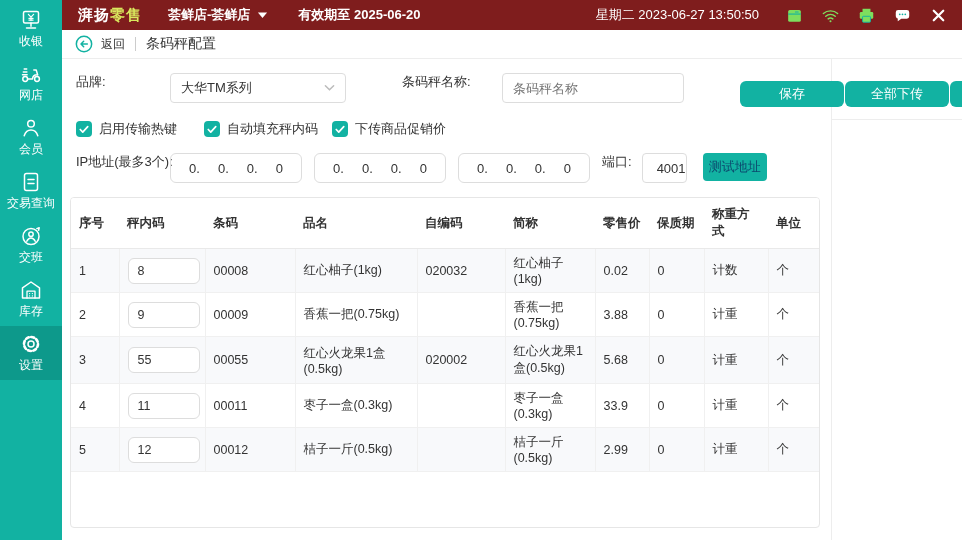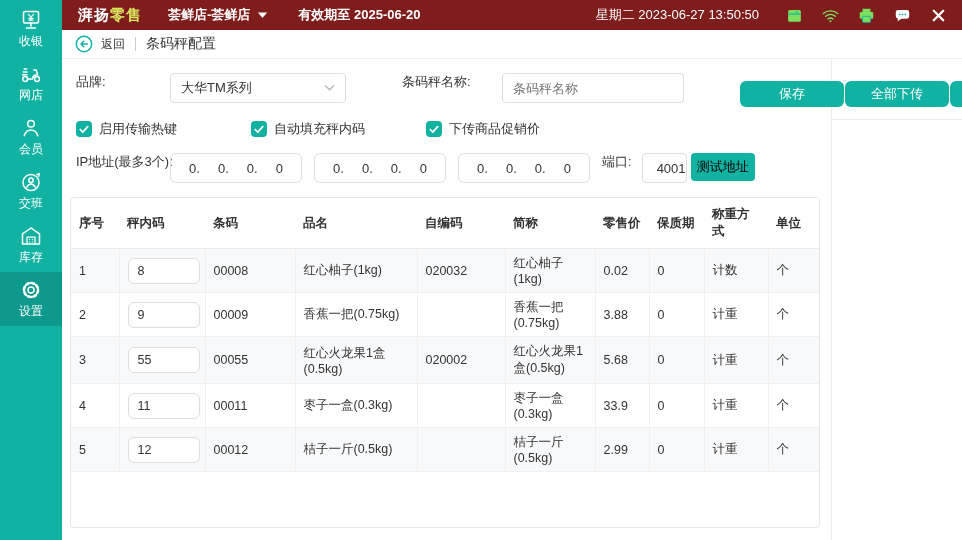--- a/index.html
+++ b/index.html
@@ -47,33 +47,33 @@
   .frow { display:flex; align-items:flex-start; font-size:13px; color:#333; }
   .lbl { white-space:nowrap; }
   .brand-lbl { width:100px; padding-left:6px; }
   .select { width:176px; height:30px; border:1px solid #ddd; border-radius:4px; background:#fff;
             display:flex; align-items:center; justify-content:space-between; padding:0 10px; cursor:pointer; }
   .select svg { width:11px; height:8px; }
   .name-lbl { margin-left:56px; width:90px; }
   .txt-input { height:30px; border:1px solid #ddd; border-radius:4px; padding:0 10px; font-size:13px;
                color:#333; font-family:inherit; outline:none; }
   .scale-name { width:182px; margin-left:10px; }
-  .row2 { margin-top:17px;gap:47px; }
+  .row2 { margin-top:17px; }
   .cb-item { display:flex; align-items:center; gap:7px; width:128px; cursor:pointer; padding-left:6px; }
   .cb-box { width:16px; height:16px; background:#12b2a2; border-radius:4px; display:flex;
             align-items:center; justify-content:center; flex:0 0 16px; }
   .cb-box svg { width:10px; height:9px; }
   .row3 { margin-top:15px; }
   .ip-lbl { width:100px; padding-left:6px; }
   .ip-inputs { display:flex; }
   .ip-box { width:132px; height:30px; border:1px solid #ddd; border-radius:6px; display:flex;
             align-items:center; justify-content:space-evenly; margin-right:12px; color:#333; cursor:text; }
   .port-lbl { margin-left:0; }
   .port { width:45px; margin-left:10px; padding:0 0 0 14px; }
-  .test-btn { margin-left:4px; width:64px; height:28px; background:#12b2a2; color:#000000; border:none;
+  .test-btn { margin-left:16px; width:64px; height:28px; background:#12b2a2; color:#0c4a6e; border:none;
               border-radius:4px; font-size:13px; font-family:inherit; cursor:pointer; }
 
   
   .table-wrap { margin-top:14px; width:750px; height:331px; border:1px solid #e6e6e6; border-radius:4px;
                 background:#fff; overflow:hidden; }
   table { width:100%; border-collapse:collapse; table-layout:fixed; font-size:12.5px; color:#333; }
   th { text-align:left; font-weight:bold; padding:8px 8px; border-bottom:1px solid #e9e9e9; background:#fff; }
   td { padding:6px 8px; border:1px solid #f0f0f0; border-top:none; word-wrap:break-word; }
   td:first-child, th:first-child { border-left:none; }
   td:last-child, th:last-child { border-right:none; }
@@ -119,20 +119,29 @@
           <span class="sb-label">网店</span>
         </div>
         <div class="sb-item">
           <span class="sb-icon">
             <svg viewBox="0 0 24 24" fill="none" stroke="currentColor" stroke-width="1.5" stroke-linecap="round" stroke-linejoin="round">
               <circle cx="12" cy="7.8" r="3.3"></circle>
               <path d="M5.2 19.8c1.2-3.9 3.7-5.8 6.8-5.8s5.6 1.9 6.8 5.8"></path>
             </svg>
           </span>
           <span class="sb-label">会员</span>
+        </div>
+        <div class="sb-item">
+          <span class="sb-icon">
+            <svg viewBox="0 0 24 24" fill="none" stroke="currentColor" stroke-width="1.5" stroke-linecap="round" stroke-linejoin="round">
+              <rect x="5.5" y="3.5" width="13" height="17" rx="2"></rect>
+              <path d="M9 9.5h6M9 13.5h6"></path>
+            </svg>
+          </span>
+          <span class="sb-label">交易查询</span>
         </div>
         <div class="sb-item">
           <span class="sb-icon">
             <svg viewBox="0 0 24 24" fill="none" stroke="currentColor" stroke-width="1.5" stroke-linecap="round" stroke-linejoin="round">
               <circle cx="12" cy="12.5" r="8"></circle>
               <circle cx="12" cy="10.2" r="2.2"></circle>
               <path d="M7.8 17.2c1-2.1 2.5-3.2 4.2-3.2s3.2 1.1 4.2 3.2M17.8 4.6l2.4-.9-.6 2.5"></path>
             </svg>
           </span>
           <span class="sb-label">交班</span>

